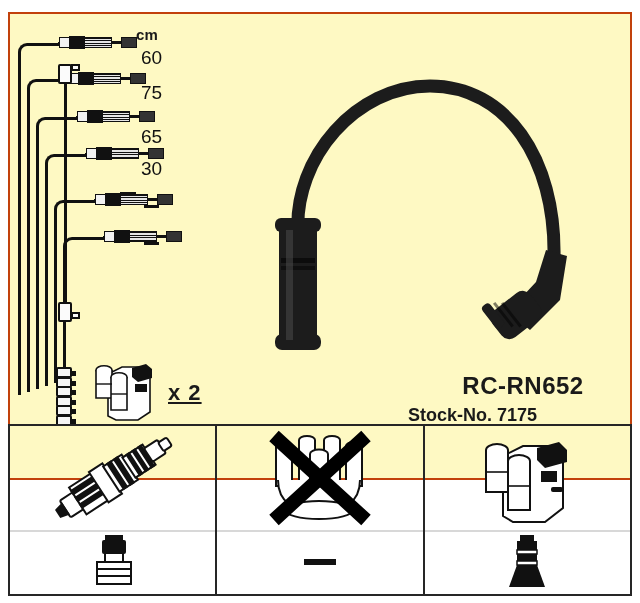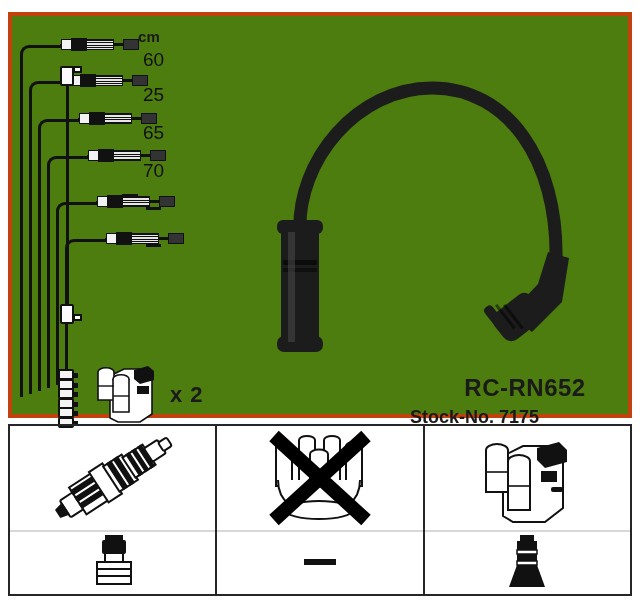--- a/index.html
+++ b/index.html
@@ -23,24 +23,24 @@
     width: 640px;
     height: 603px;
   }
 
   
   .main-frame {
     position: absolute;
     left: 8px;
     top: 12px;
     width: 624px;
-    height: 406px;
-    border: 4px solid #c2410c;
-    box-sizing: border-box;
-    background: #4d7c0f;
+    height: 468px;
+    border: 2px solid #c2410c;
+    box-sizing: border-box;
+    background: #fef9c3;
   }
 
   
   .cm-header {
     position: absolute;
     left: 126px;
     top: 12px;
     font-size: 15px;
     font-weight: bold;
     letter-spacing: 0.2px;
@@ -176,20 +176,21 @@
   
   .coil-wrap { position: absolute; }
 
   .x2-label {
     position: absolute;
     left: 158px;
     top: 366px;
     font-size: 22px;
     font-weight: bold;
     letter-spacing: 1px;
+    text-decoration: underline;
   }
 
   
   .prod-code {
     position: absolute;
     left: 0;
     top: 358px;
     width: 632px;
     text-align: center;
     font-size: 24px;
@@ -252,23 +253,23 @@
 </head>
 <body>
 
 <div id="root">
 
   <div class="main-frame">
 
     <div class="cm-header">cm</div>
 
     <div class="len-label" style="top:34px">60</div>
-    <div class="len-label" style="top:69px">25</div>
-    <div class="len-label" style="top:107px">65</div>
-    <div class="len-label" style="top:145px">70</div>
+    <div class="len-label" style="top:69px">75</div>
+    <div class="len-label" style="top:113px">65</div>
+    <div class="len-label" style="top:145px">30</div>
     <div class="len-dash" style="top:191px"></div>
     <div class="len-dash" style="top:228px"></div>
 
     <div class="wire-elbow" style="left:8px;  top:29px;  width:42px; height:352px"></div>
     <div class="wire-elbow" style="left:17px; top:65px;  width:42px; height:313px"></div>
     <div class="wire-elbow" style="left:26px; top:103px; width:42px; height:272px"></div>
     <div class="wire-elbow" style="left:35px; top:140px; width:42px; height:232px"></div>
     <div class="wire-elbow" style="left:44px; top:186px; width:42px; height:183px"></div>
     <div class="wire-elbow" style="left:53px; top:223px; width:42px; height:143px"></div>
 

